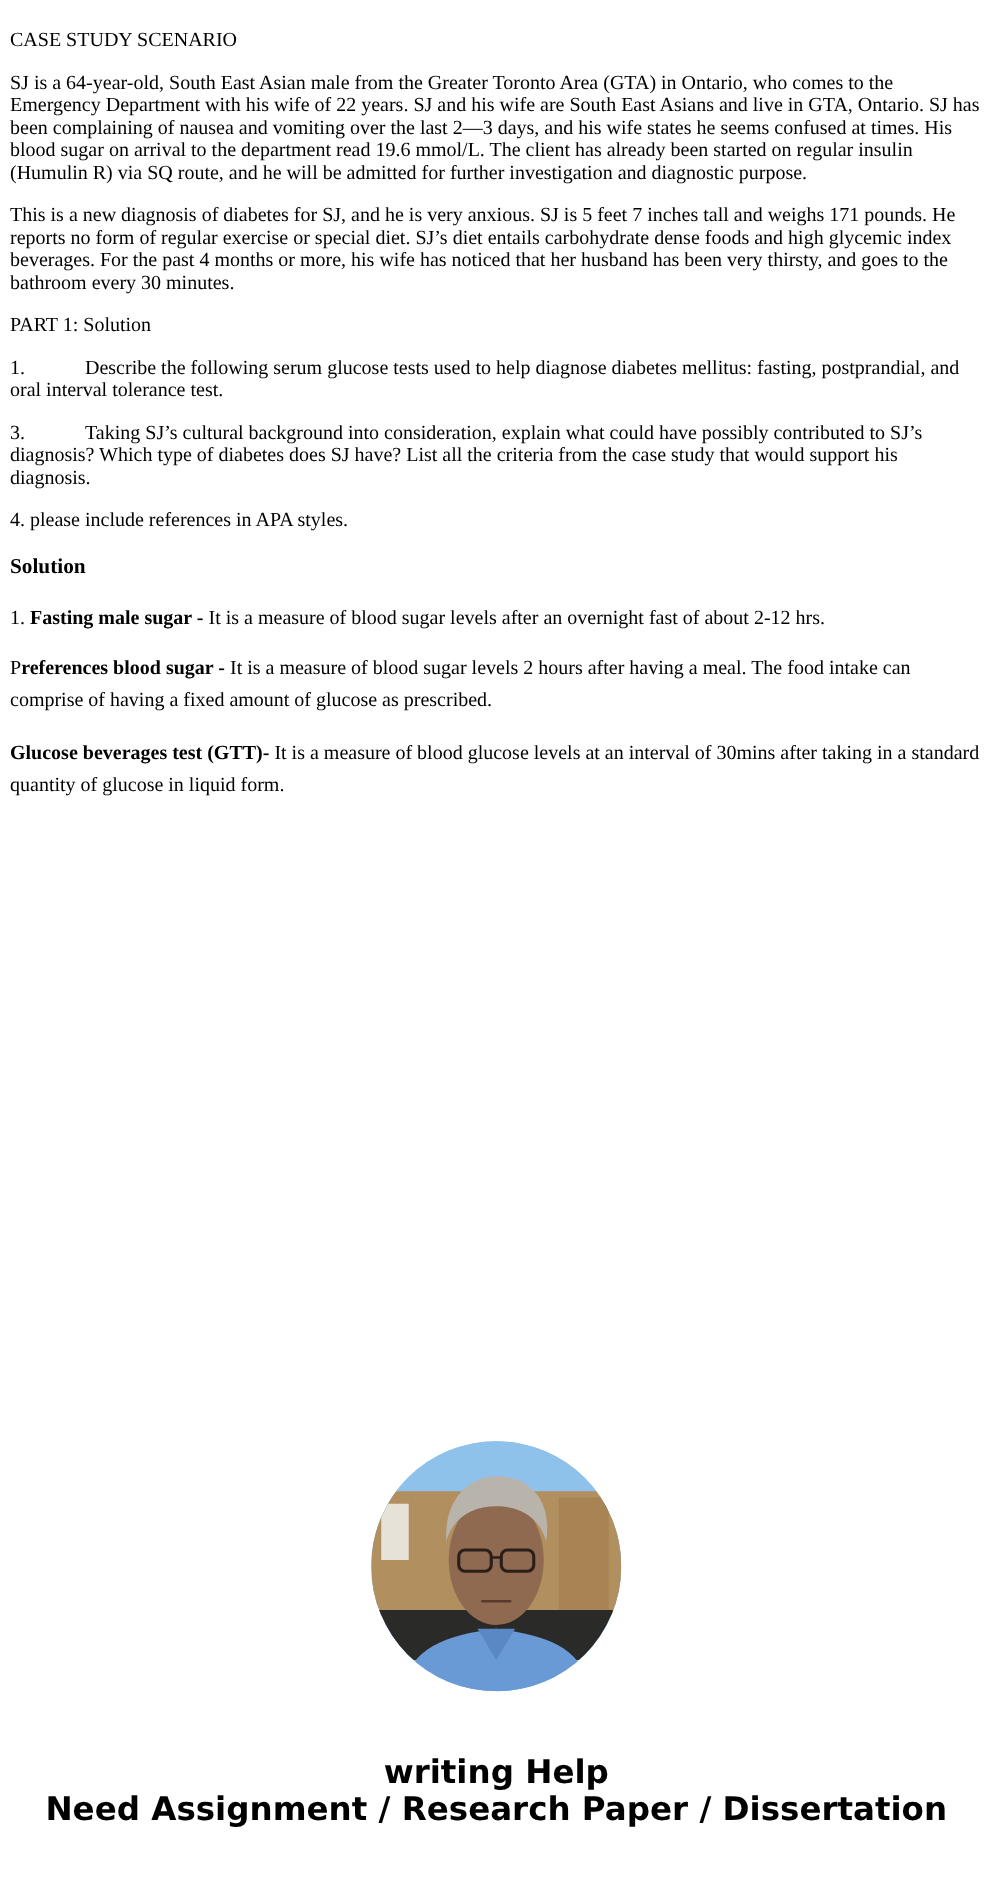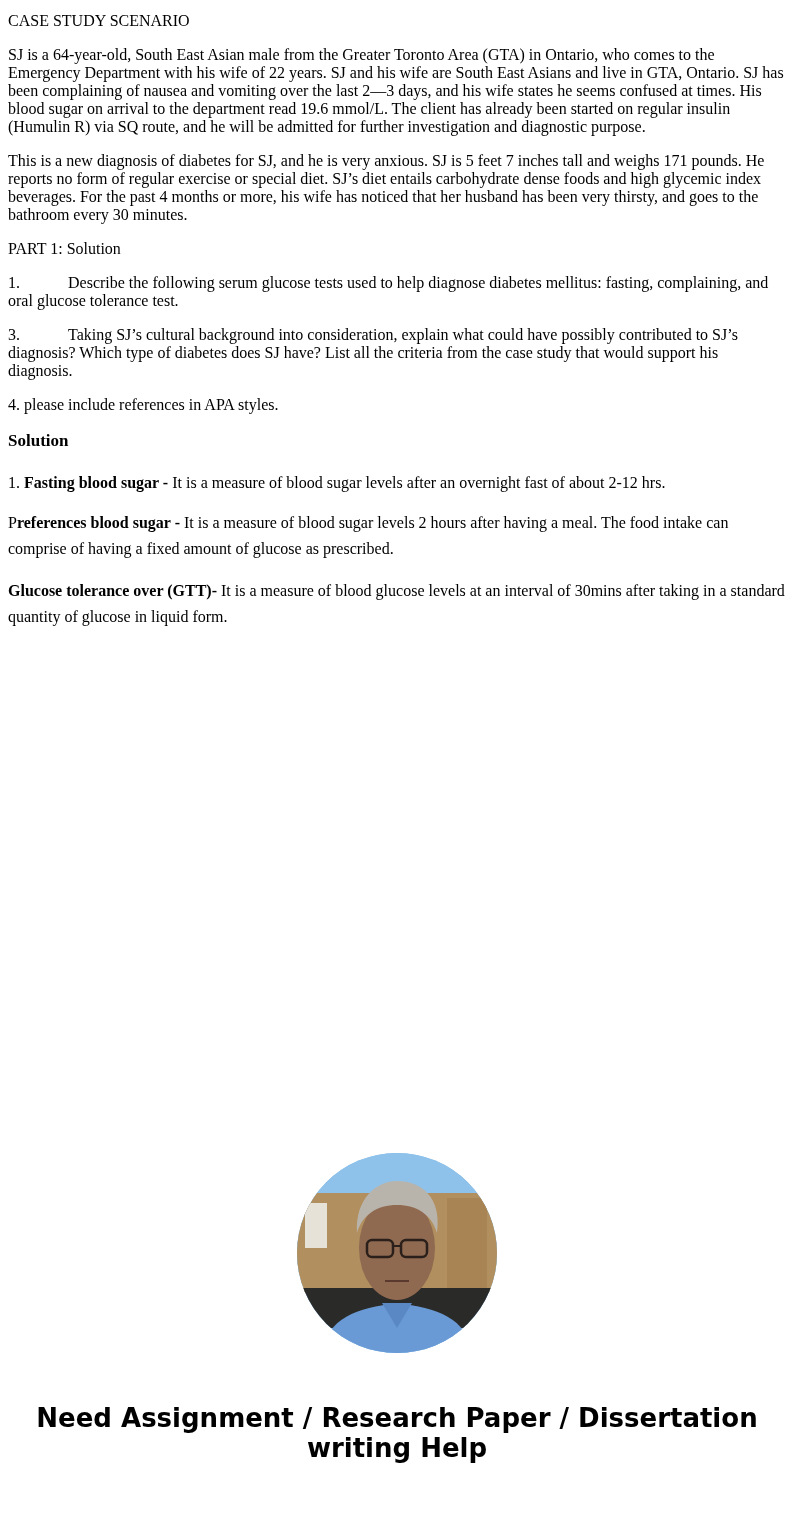--- a/index.html
+++ b/index.html
@@ -7,21 +7,21 @@
       width: 794px;
       height: 1523px;
       position: relative;
       font-family: "Liberation Serif", serif;
       font-size: 16px;
       line-height: 18px;
       color: #000000;
       overflow: hidden;
     }
     .content { padding: 8px 8px 0 8px; }
-    p { margin: 4px 0 16px 0; }
+    p { margin: 16px 0 16px 0; }
     .q-num { display: inline-block; width: 60px; }
     h3.solution-heading {
       font-size: 17px;
       font-weight: bold;
       margin: 12px 0 18px 0;
       line-height: 22px;
     }
     .sol p { line-height: 26px; margin: 0 0 16px 0; }
     .sol p:first-child { margin-bottom: 14px; }
     b { font-weight: bold; }
@@ -51,30 +51,30 @@
 </head>
 <body>
 
 <div class="content">
   <p>CASE STUDY SCENARIO</p>
   <p>SJ is a 64-year-old, South East Asian male from the Greater Toronto Area (GTA) in Ontario, who comes to the Emergency Department with his wife of 22 years. SJ and his wife are South East Asians and live in GTA, Ontario. SJ has been complaining of nausea and vomiting over the last 2—3 days, and his wife states he seems confused at times. His blood sugar on arrival to the department read 19.6 mmol/L. The client has already been started on regular insulin (Humulin R) via SQ route, and he will be admitted for further investigation and diagnostic purpose.</p>
   <p>This is a new diagnosis of diabetes for SJ, and he is very anxious. SJ is 5 feet 7 inches tall and weighs 171 pounds. He reports no form of regular exercise or special diet. SJ’s diet entails carbohydrate dense foods and high glycemic index beverages. For the past 4 months or more, his wife has noticed that her husband has been very thirsty, and goes to the bathroom every 30 minutes.</p>
 
   <p>PART 1: Solution</p>
 
-  <p><span class="q-num">1.</span><span>Describe the following serum glucose tests used to help diagnose diabetes mellitus: fasting, complaining, and oral glucose tolerance test.</span></p>
+  <p><span class="q-num">1.</span><span>Describe the following serum glucose tests used to help diagnose diabetes mellitus: fasting, postprandial, and oral interval tolerance test.</span></p>
   <p><span class="q-num">3.</span><span>Taking SJ’s cultural background into consideration, explain what could have possibly contributed to SJ’s diagnosis? Which type of diabetes does SJ have? List all the criteria from the case study that would support his diagnosis.</span></p>
   <p>4. please include references in APA styles.</p>
 
   <h3 class="solution-heading">Solution</h3>
 
   <div class="sol">
-    <p><span>1. </span><b>Fasting blood sugar -</b><span> It is a measure of blood sugar levels after an overnight fast of about 2-12 hrs.</span></p>
+    <p><span>1. </span><b>Fasting male sugar -</b><span> It is a measure of blood sugar levels after an overnight fast of about 2-12 hrs.</span></p>
     <p><span>P</span><b>references blood sugar -</b><span> It is a measure of blood sugar levels 2 hours after having a meal. The food intake can comprise of having a fixed amount of glucose as prescribed.</span></p>
-    <p><b>Glucose tolerance over (GTT)-</b><span> It is a measure of blood glucose levels at an interval of 30mins after taking in a standard quantity of glucose in liquid form.</span></p>
+    <p><b>Glucose beverages test (GTT)-</b><span> It is a measure of blood glucose levels at an interval of 30mins after taking in a standard quantity of glucose in liquid form.</span></p>
   </div>
 </div>
 
 <div class="avatar-wrap">
   <svg width="200" height="200" viewBox="0 0 200 200">
     <rect x="0" y="0" width="200" height="200" fill="#8fc2ea"></rect>
     <rect x="0" y="40" width="200" height="100" fill="#b28f5e"></rect>
     <rect x="8" y="50" width="22" height="45" fill="#e6e2d8"></rect>
     <rect x="150" y="45" width="40" height="95" fill="#a88454"></rect>
     <rect x="0" y="135" width="200" height="40" fill="#2a2a28"></rect>
@@ -83,15 +83,15 @@
     <ellipse cx="100" cy="95" rx="38" ry="52" fill="#8f6a50"></ellipse>
     <path d="M60,80 C58,45 80,28 100,28 C125,28 145,45 140,80 C135,62 120,52 100,52 C80,52 65,62 60,80 Z" fill="#b9b4ab"></path>
     <rect x="70" y="87" width="26" height="17" rx="5" fill="none" stroke="#2a1f1a" stroke-width="2.5"></rect>
     <rect x="104" y="87" width="26" height="17" rx="5" fill="none" stroke="#2a1f1a" stroke-width="2.5"></rect>
     <line x1="96" y1="93" x2="104" y2="93" stroke="#2a1f1a" stroke-width="2"></line>
     <line x1="88" y1="128" x2="112" y2="128" stroke="#5a3a2e" stroke-width="2"></line>
   </svg>
 </div>
 
 <div class="footer">
+  <div>writing Help</div>
   <div>Need Assignment / Research Paper / Dissertation</div>
-  <div>writing Help</div>
 </div>
 
 </body></html>

